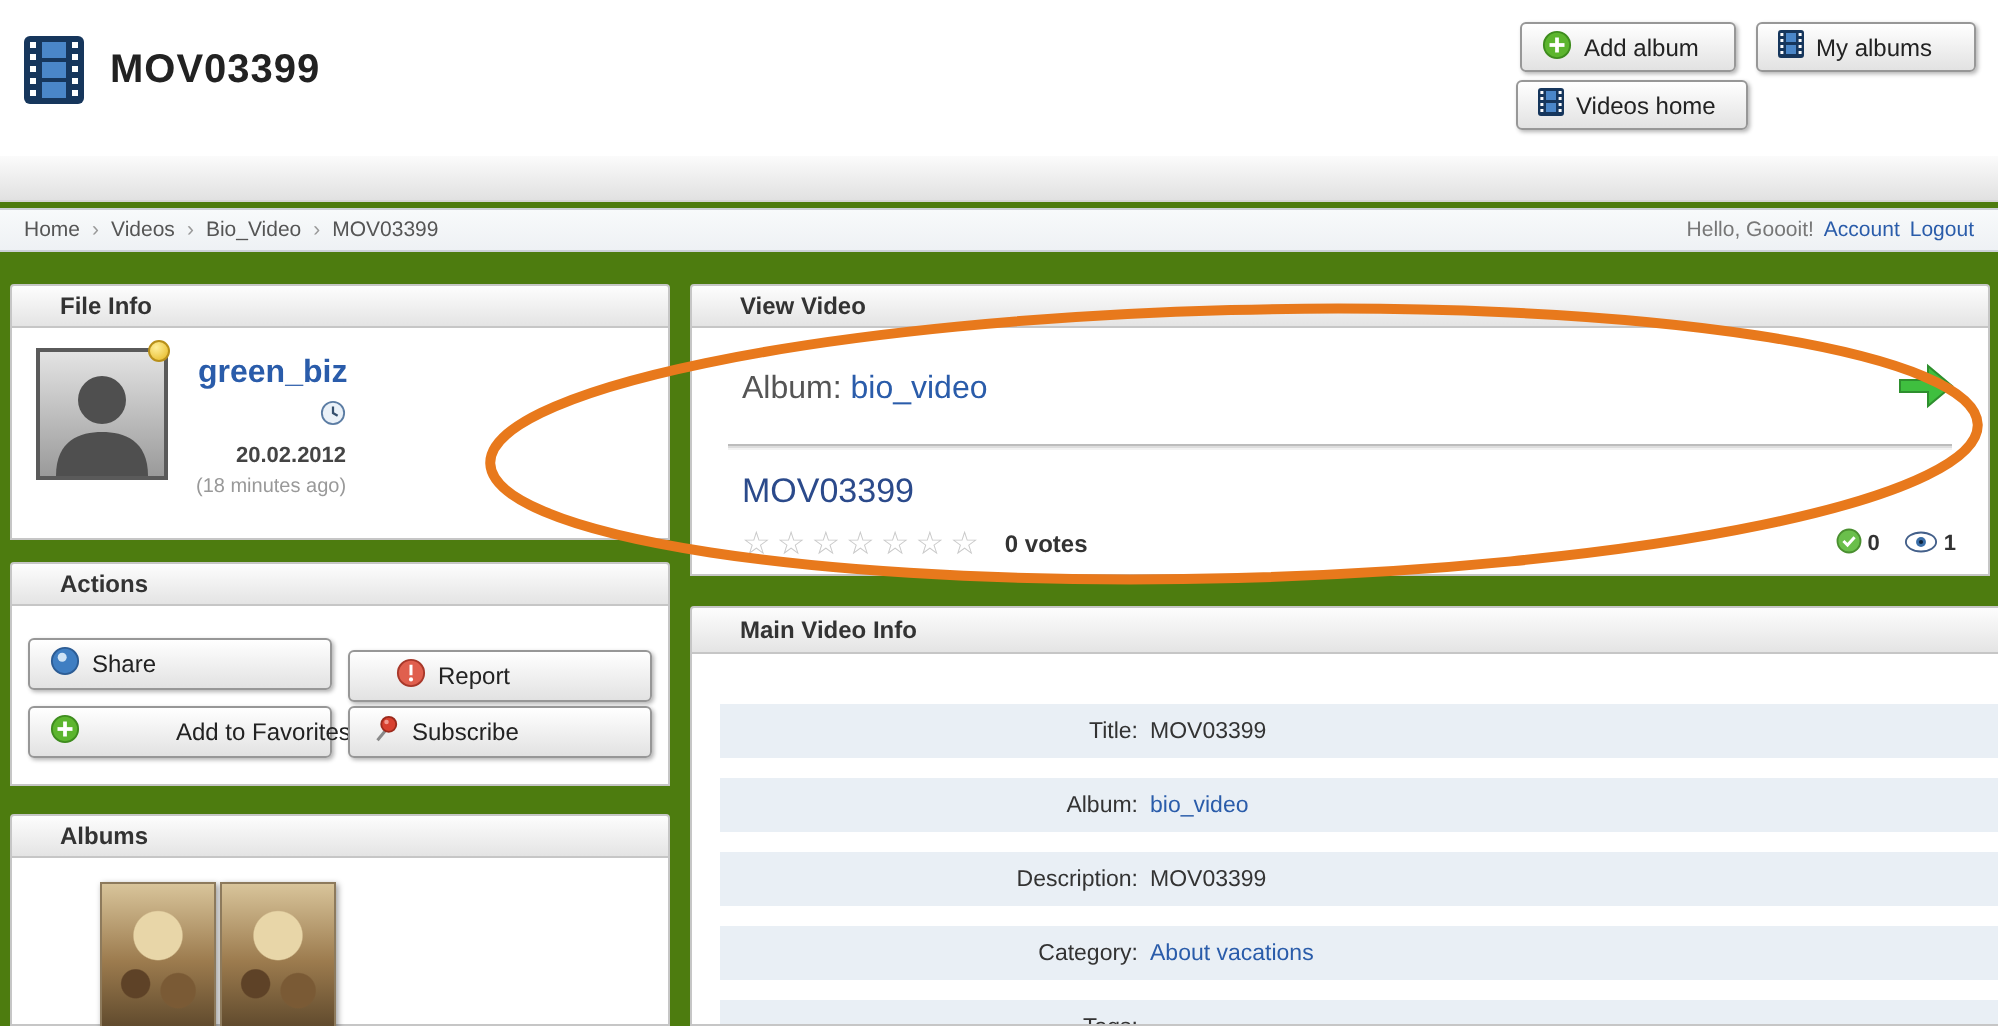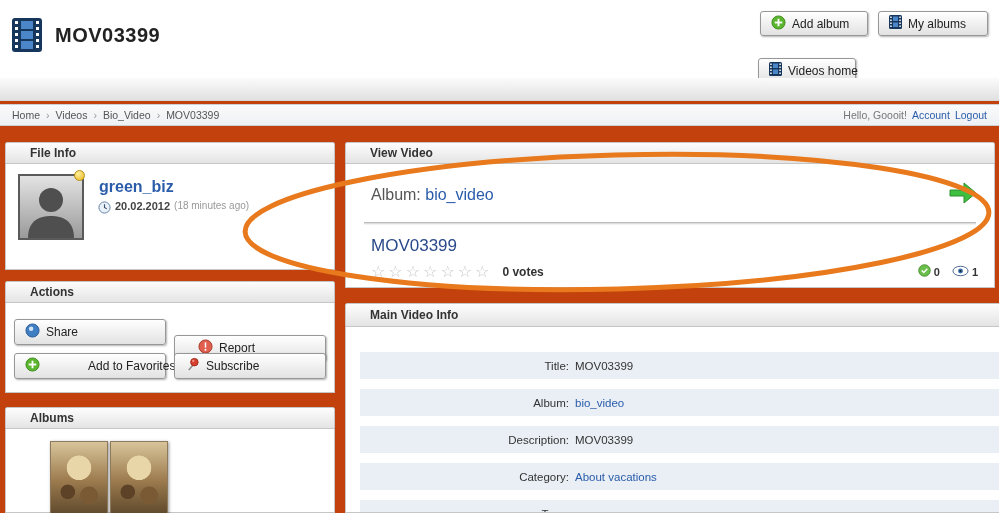--- a/index.html
+++ b/index.html
@@ -1,31 +1,31 @@
 <!DOCTYPE html>
 <html><head>
 <meta charset="utf-8">
 <style>
   * { box-sizing: border-box; margin: 0; padding: 0; }
   body { background: #fff; font-family: "Liberation Sans", sans-serif; }
-  #page { position: relative; width: 999px; height: 513px; overflow: hidden; background: #c2410c; }
+  #page { position: relative; width: 999px; height: 513px; overflow: hidden; background: #4d7c0f; }
 
   
   #header { position: absolute; left: 0; top: 0; width: 999px; height: 78px; background: #fff; }
   #film-logo { position: absolute; left: 12px; top: 18px; }
   #page-title { position: absolute; left: 55px; top: 24px; font-size: 20px; font-weight: bold; color: #222; letter-spacing: .5px; }
   #header-band { position: absolute; left: 0; top: 78px; width: 999px; height: 23px;
                  background: linear-gradient(#fbfbfb, #e1e1e1); border-bottom: 1px solid #d6d6d6; }
 
   .btn { position: absolute; display: flex; align-items: center; gap: 6px; height: 25px; padding: 0 10px;
          border: 1px solid #979797; border-radius: 3px; background: linear-gradient(#ffffff, #e2e2e2);
          box-shadow: 1px 1px 2px rgba(0,0,0,.3); font-size: 12px; color: #222; cursor: pointer; white-space: nowrap; }
   #btn-add-album  { left: 760px; top: 11px; width: 108px; }
   #btn-my-albums  { left: 878px; top: 11px; width: 110px; }
-  #btn-videos-home{ left: 758px; top: 58px; width: 98px; }
+  #btn-videos-home{ left: 758px; top: 40px; width: 116px; }
 
   
   #breadcrumb { position: absolute; left: 0; top: 104px; width: 999px; height: 22px;
                 background: linear-gradient(#f8fafb, #eef1f4); border-top: 1px solid #ccd1d6; border-bottom: 1px solid #ccd1d6;
                 display: flex; align-items: center; padding: 0 12px; font-size: 10.5px; color: #555; }
   .crumb { cursor: pointer; }
   .crumb-sep { margin: 0 6px; color: #999; }
   #crumb-right { margin-left: auto; display: flex; gap: 5px; align-items: center; }
   #crumb-right .greet { color: #777; }
   .link { color: #2a5caa; text-decoration: none; cursor: pointer; }
@@ -36,30 +36,30 @@
                   background: linear-gradient(#fdfdfd, #e4e4e4); border: 1px solid #c6c6c6; border-radius: 2px 2px 0 0; }
   .panel-body { position: relative; background: #fff; border: 1px solid #c6c6c6; border-top: none; }
 
   
   #file-info { left: 5px; top: 142px; width: 330px; }
   #file-info .panel-body { height: 106px; }
   #avatar-box { position: absolute; left: 12px; top: 10px; width: 66px; height: 66px; border: 2px solid #5a5a5a; background: linear-gradient(#e3e3e3, #9a9a9a); }
   #avatar-badge { position: absolute; left: 68px; top: 6px; width: 11px; height: 11px; border-radius: 50%;
                   background: radial-gradient(circle at 35% 30%, #ffef9a, #e5b71f); border: 1px solid #b8901a; }
   #username { position: absolute; left: 93px; top: 14px; font-size: 16px; font-weight: bold; }
-  #date-row { position: absolute; left: 92px; top: 36px; display: flex; align-items: flex-start; gap: 4px; }
+  #date-row { position: absolute; left: 92px; top: 36px; display: flex; align-items: flex-end; gap: 4px; flex-direction: column; }
   #date-text { font-size: 11px; font-weight: bold; color: #444; }
   #ago-text { font-size: 10px; color: #999; }
 
   
   #actions { left: 5px; top: 281px; width: 330px; }
   #actions .panel-body { height: 90px; }
   .action-btn { width: 152px; height: 26px; }
   #btn-share        { left: 8px;  top: 16px; }
-  #btn-report       { left: 168px; top: 32px; padding-left: 23px; }
+  #btn-report       { left: 168px; top: 22px; padding-left: 23px; }
   #btn-favorites    { left: 8px;  top: 50px; gap: 48px; }
   #btn-subscribe    { left: 168px; top: 50px; }
 
   
   #albums { left: 5px; top: 407px; width: 330px; }
   #albums .panel-body { height: 84px; }
   .thumb { position: absolute; top: 12px; width: 58px; height: 88px; border: 1px solid #8d7a5c; padding: 0; cursor: pointer;
            background:
              radial-gradient(circle at 30% 58%, #5e4227 0 11%, rgba(0,0,0,0) 12%),
              radial-gradient(circle at 68% 62%, #7a5a35 0 13%, rgba(0,0,0,0) 14%),

